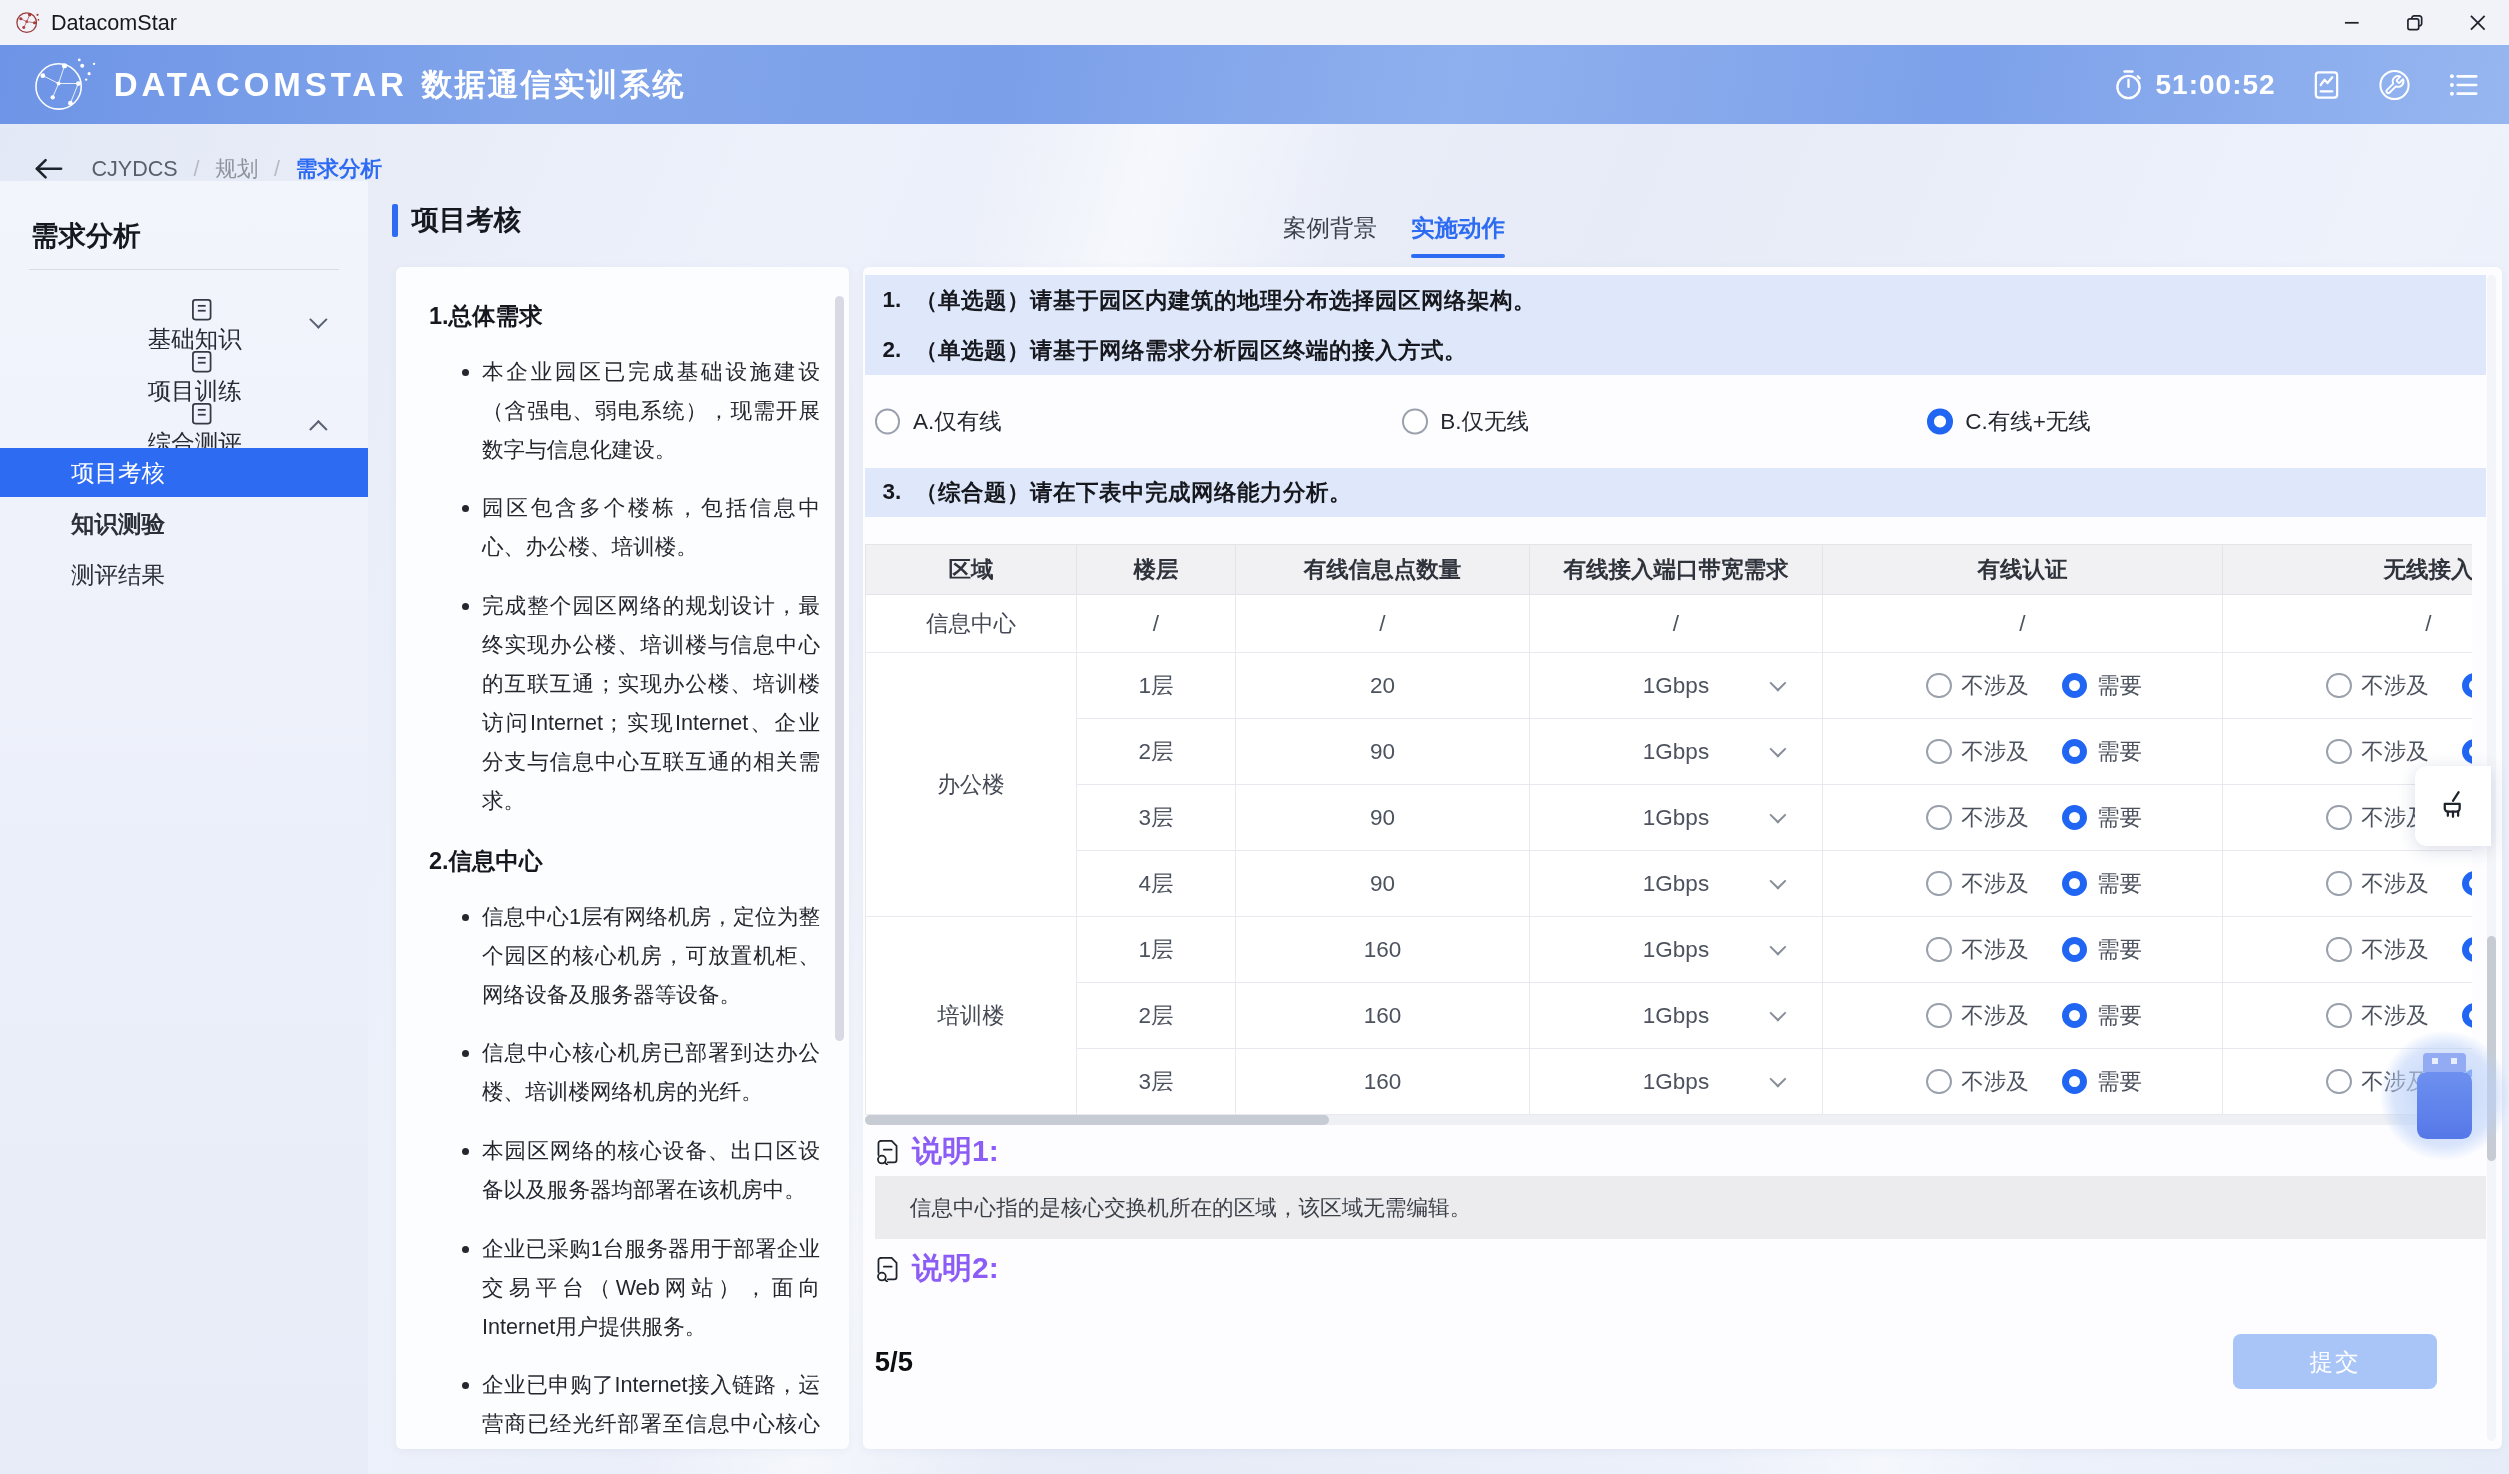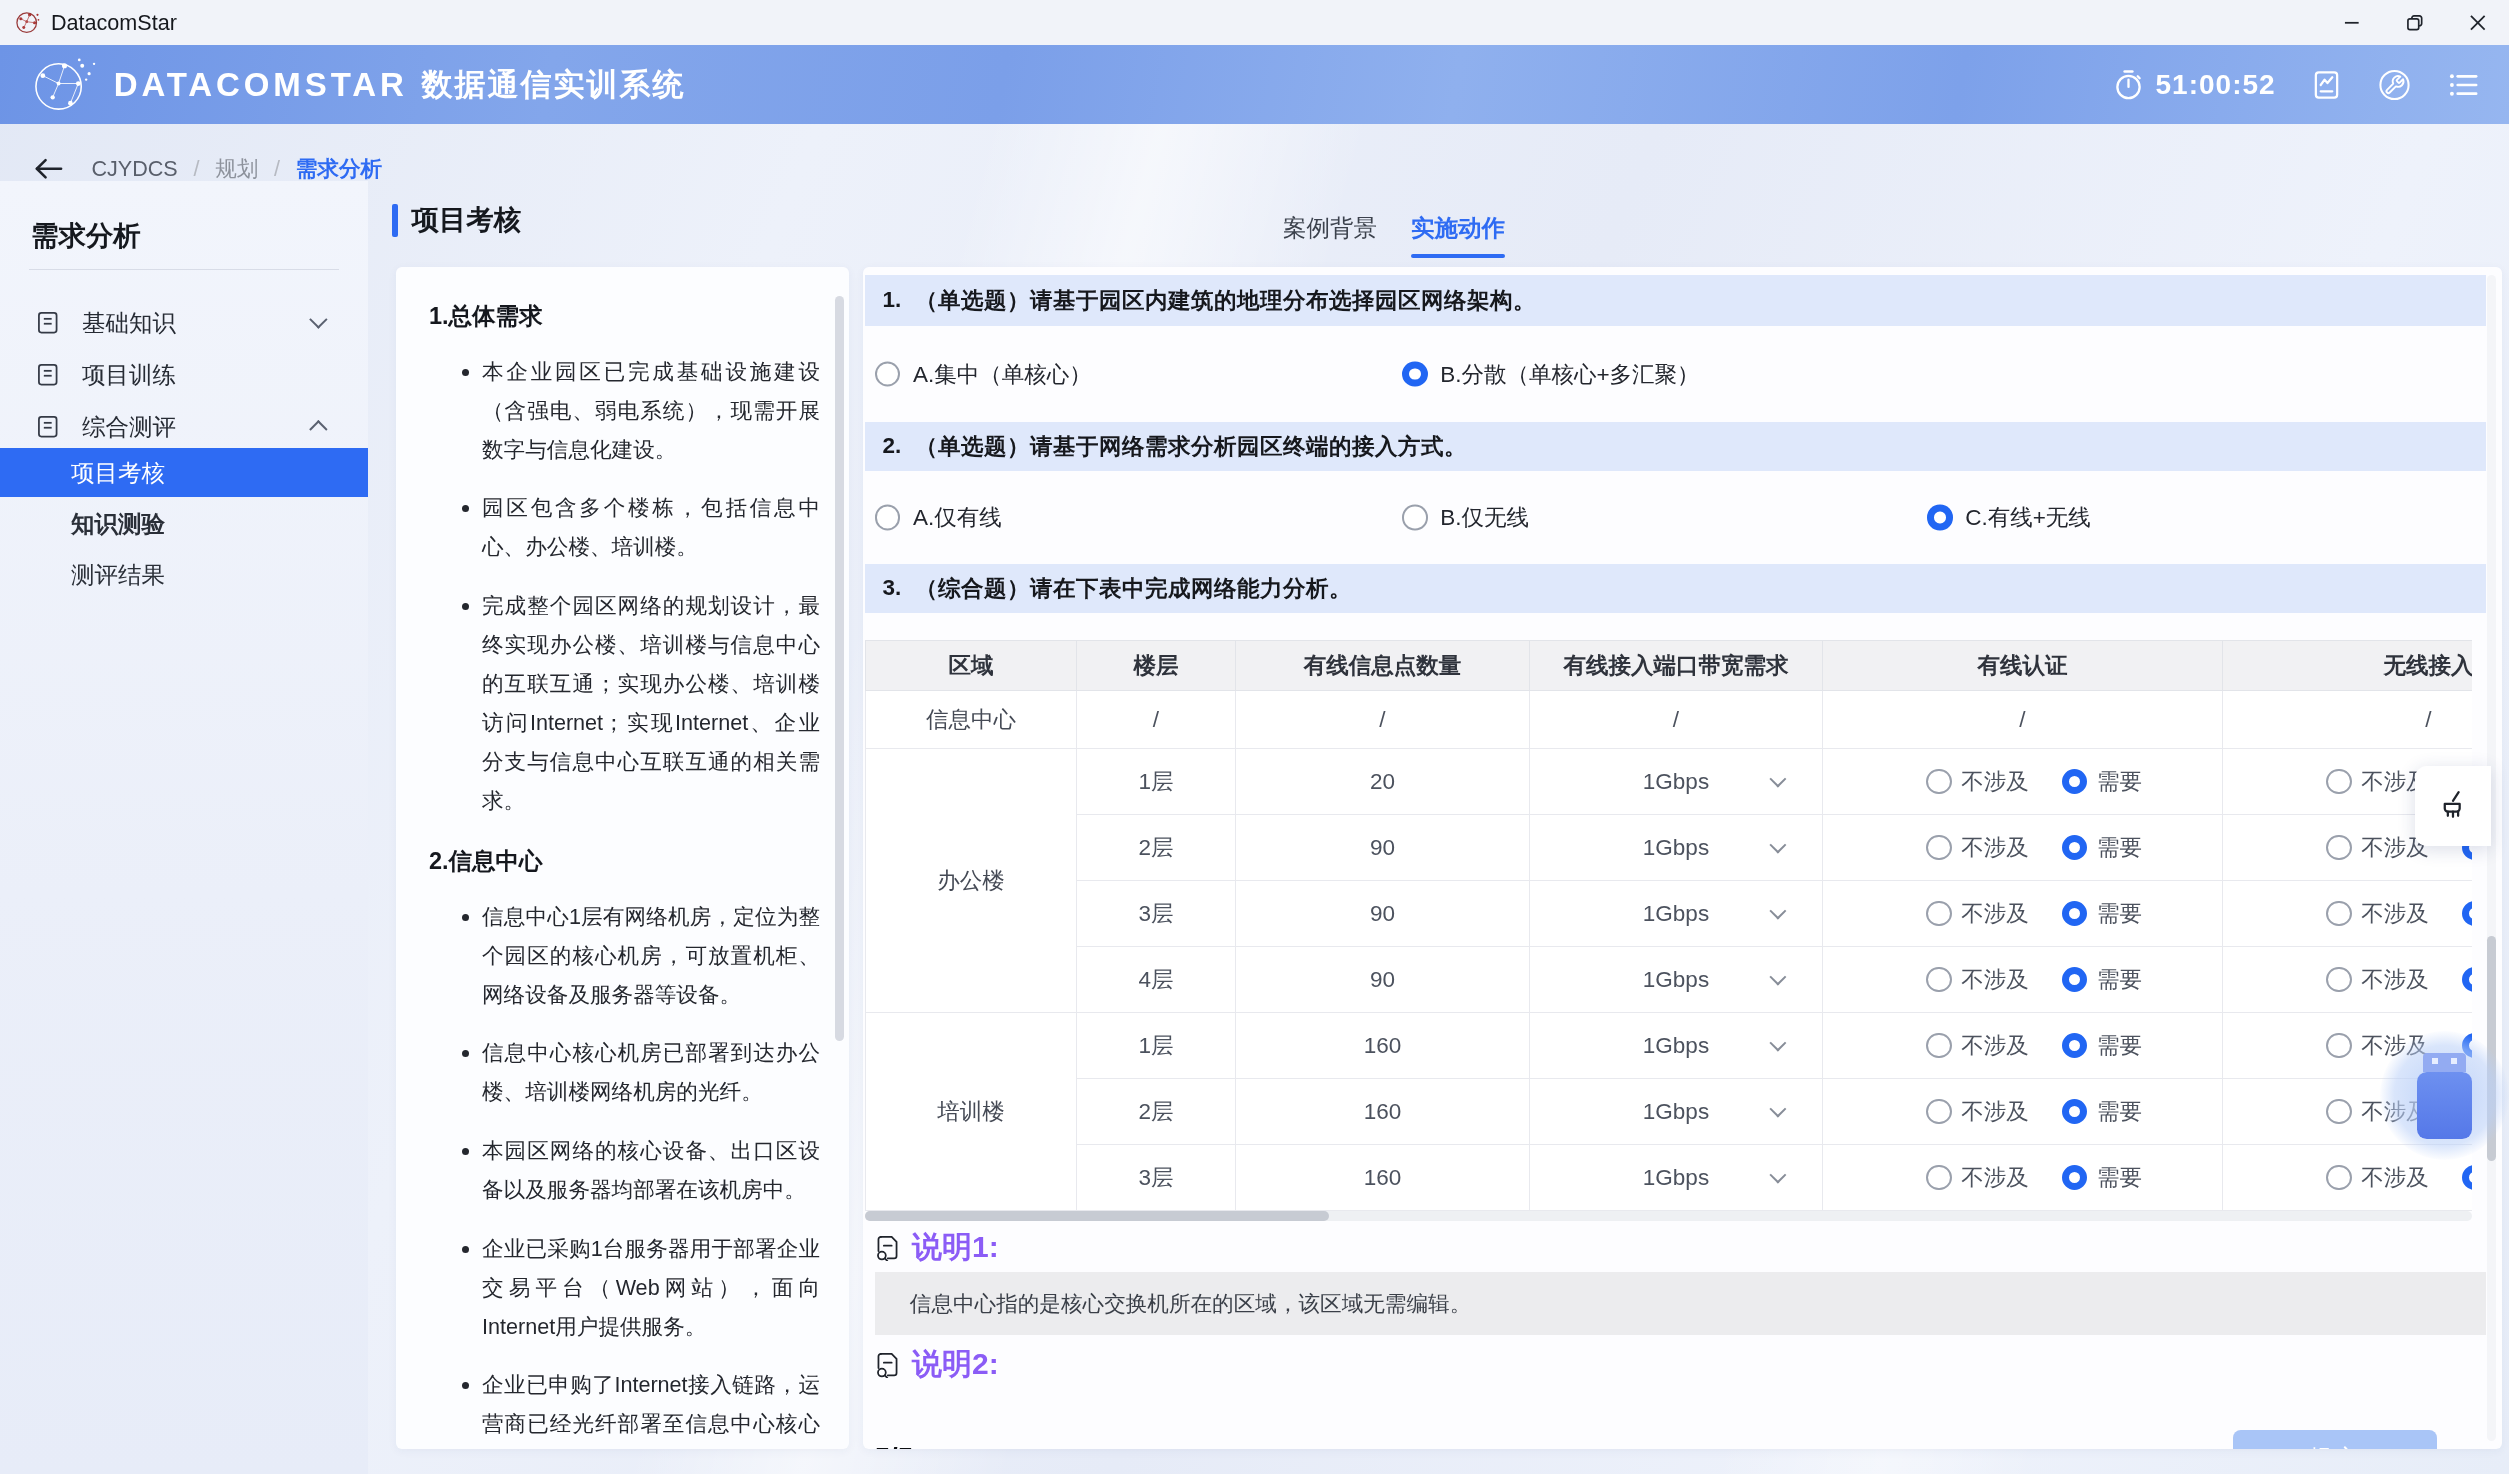--- a/index.html
+++ b/index.html
@@ -39,21 +39,21 @@
   .crumb{color:#8d929c;}
   .crumb.first{color:#595f6b;}
   .crumb.active{color:#2e6bf3;font-weight:bold;}
   .crumb-sep{color:#b6bac2;}
 
   
   .sidebar{position:absolute;left:0;top:181px;width:368px;height:1293px;
       background:linear-gradient(180deg,#f2f5fc 0%,#ebeff9 55%,#e7ecf8 100%);}
   .sb-title{font-size:27.4px;font-weight:bold;color:#15181e;margin:37px 0 0 31px;}
   .sb-divider{position:absolute;left:29px;top:88px;width:310px;height:1px;background:#d8dce7;}
-  .sb-item{position:absolute;left:0;width:368px;height:51px;display:flex;align-items:center;}
+  .sb-item{position:absolute;left:0;width:368px;height:51px;display:flex;align-items:center;flex-direction:column;}
   .sb-item .lab{font-size:23.5px;color:#262b34;margin-left:21.6px;}
   .sb-icon{margin-left:35px;color:#343a46;display:flex;}
   .chev{width:10.8px;height:10.8px;border-right:2px solid #5a6170;border-bottom:2px solid #5a6170;
       position:absolute;right:43px;}
   .chev.down{transform:rotate(45deg);top:15.7px;}
   .chev.up{transform:rotate(-135deg);top:21.6px;}
   .sb-sub{position:absolute;left:0;width:368px;height:49px;display:flex;align-items:center;}
   .sb-sub .lab{font-size:23.5px;color:#2a2f38;margin-left:71px;}
   .sb-sub.active{background:#2e6bf3;}
   .sb-sub.active .lab{color:#fff;}
@@ -365,30 +365,20 @@
       </div>
     <div class="req-scroll"></div>
   </div>
 
   <div class="q-panel">
     <div class="q-inner" id="q-inner">
         <div class="q-strip s1">
           <span class="q-num">1.</span>
           <span class="q-text">（单选题）请基于园区内建筑的地理分布选择园区网络架构。</span>
         </div>
-        <div class="q-opts">
-          <label class="q-opt" style="left: 11.8px;">
-            <span class="radio"></span>
-            <span class="opt-label">A.集中（单核心）</span>
-          </label>
-          <label class="q-opt" style="left: 539px;">
-            <span class="radio on"></span>
-            <span class="opt-label">B.分散（单核心+多汇聚）</span>
-          </label>
-        </div>
         <div class="q-strip s2">
           <span class="q-num">2.</span>
           <span class="q-text">（单选题）请基于网络需求分析园区终端的接入方式。</span>
         </div>
         <div class="q-opts o2">
           <label class="q-opt" style="left: 11.8px;">
             <span class="radio"></span>
             <span class="opt-label">A.仅有线</span>
           </label>
           <label class="q-opt" style="left: 539px;">

